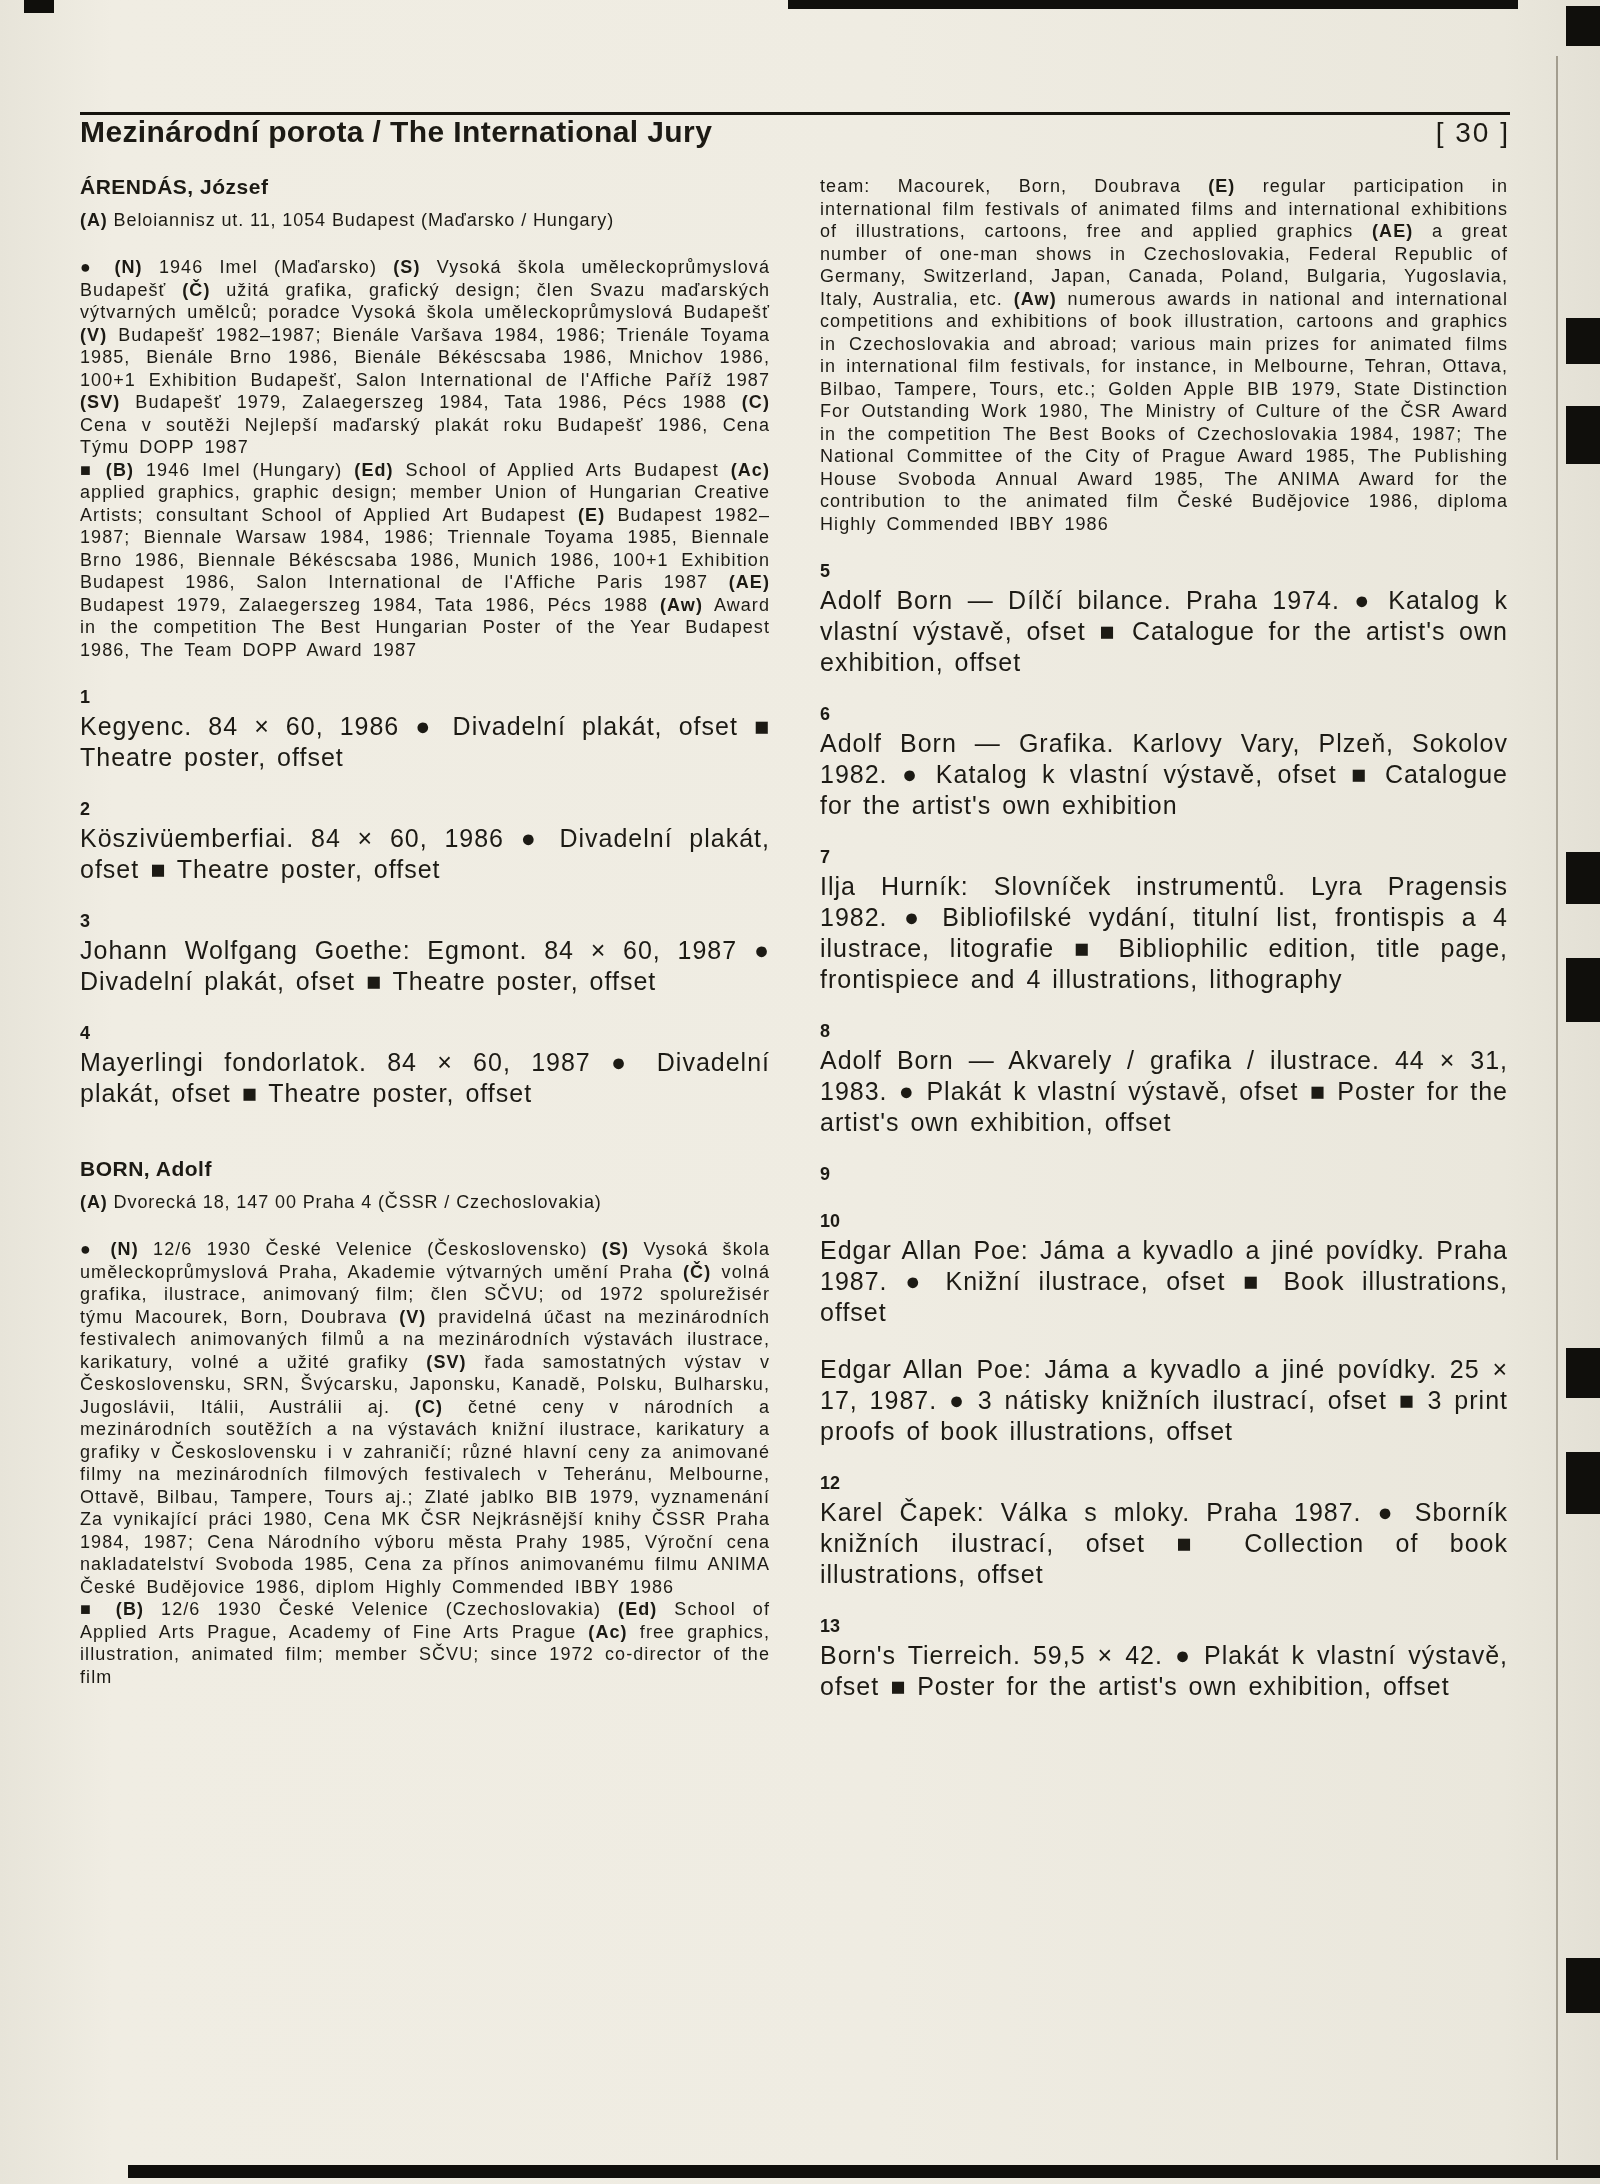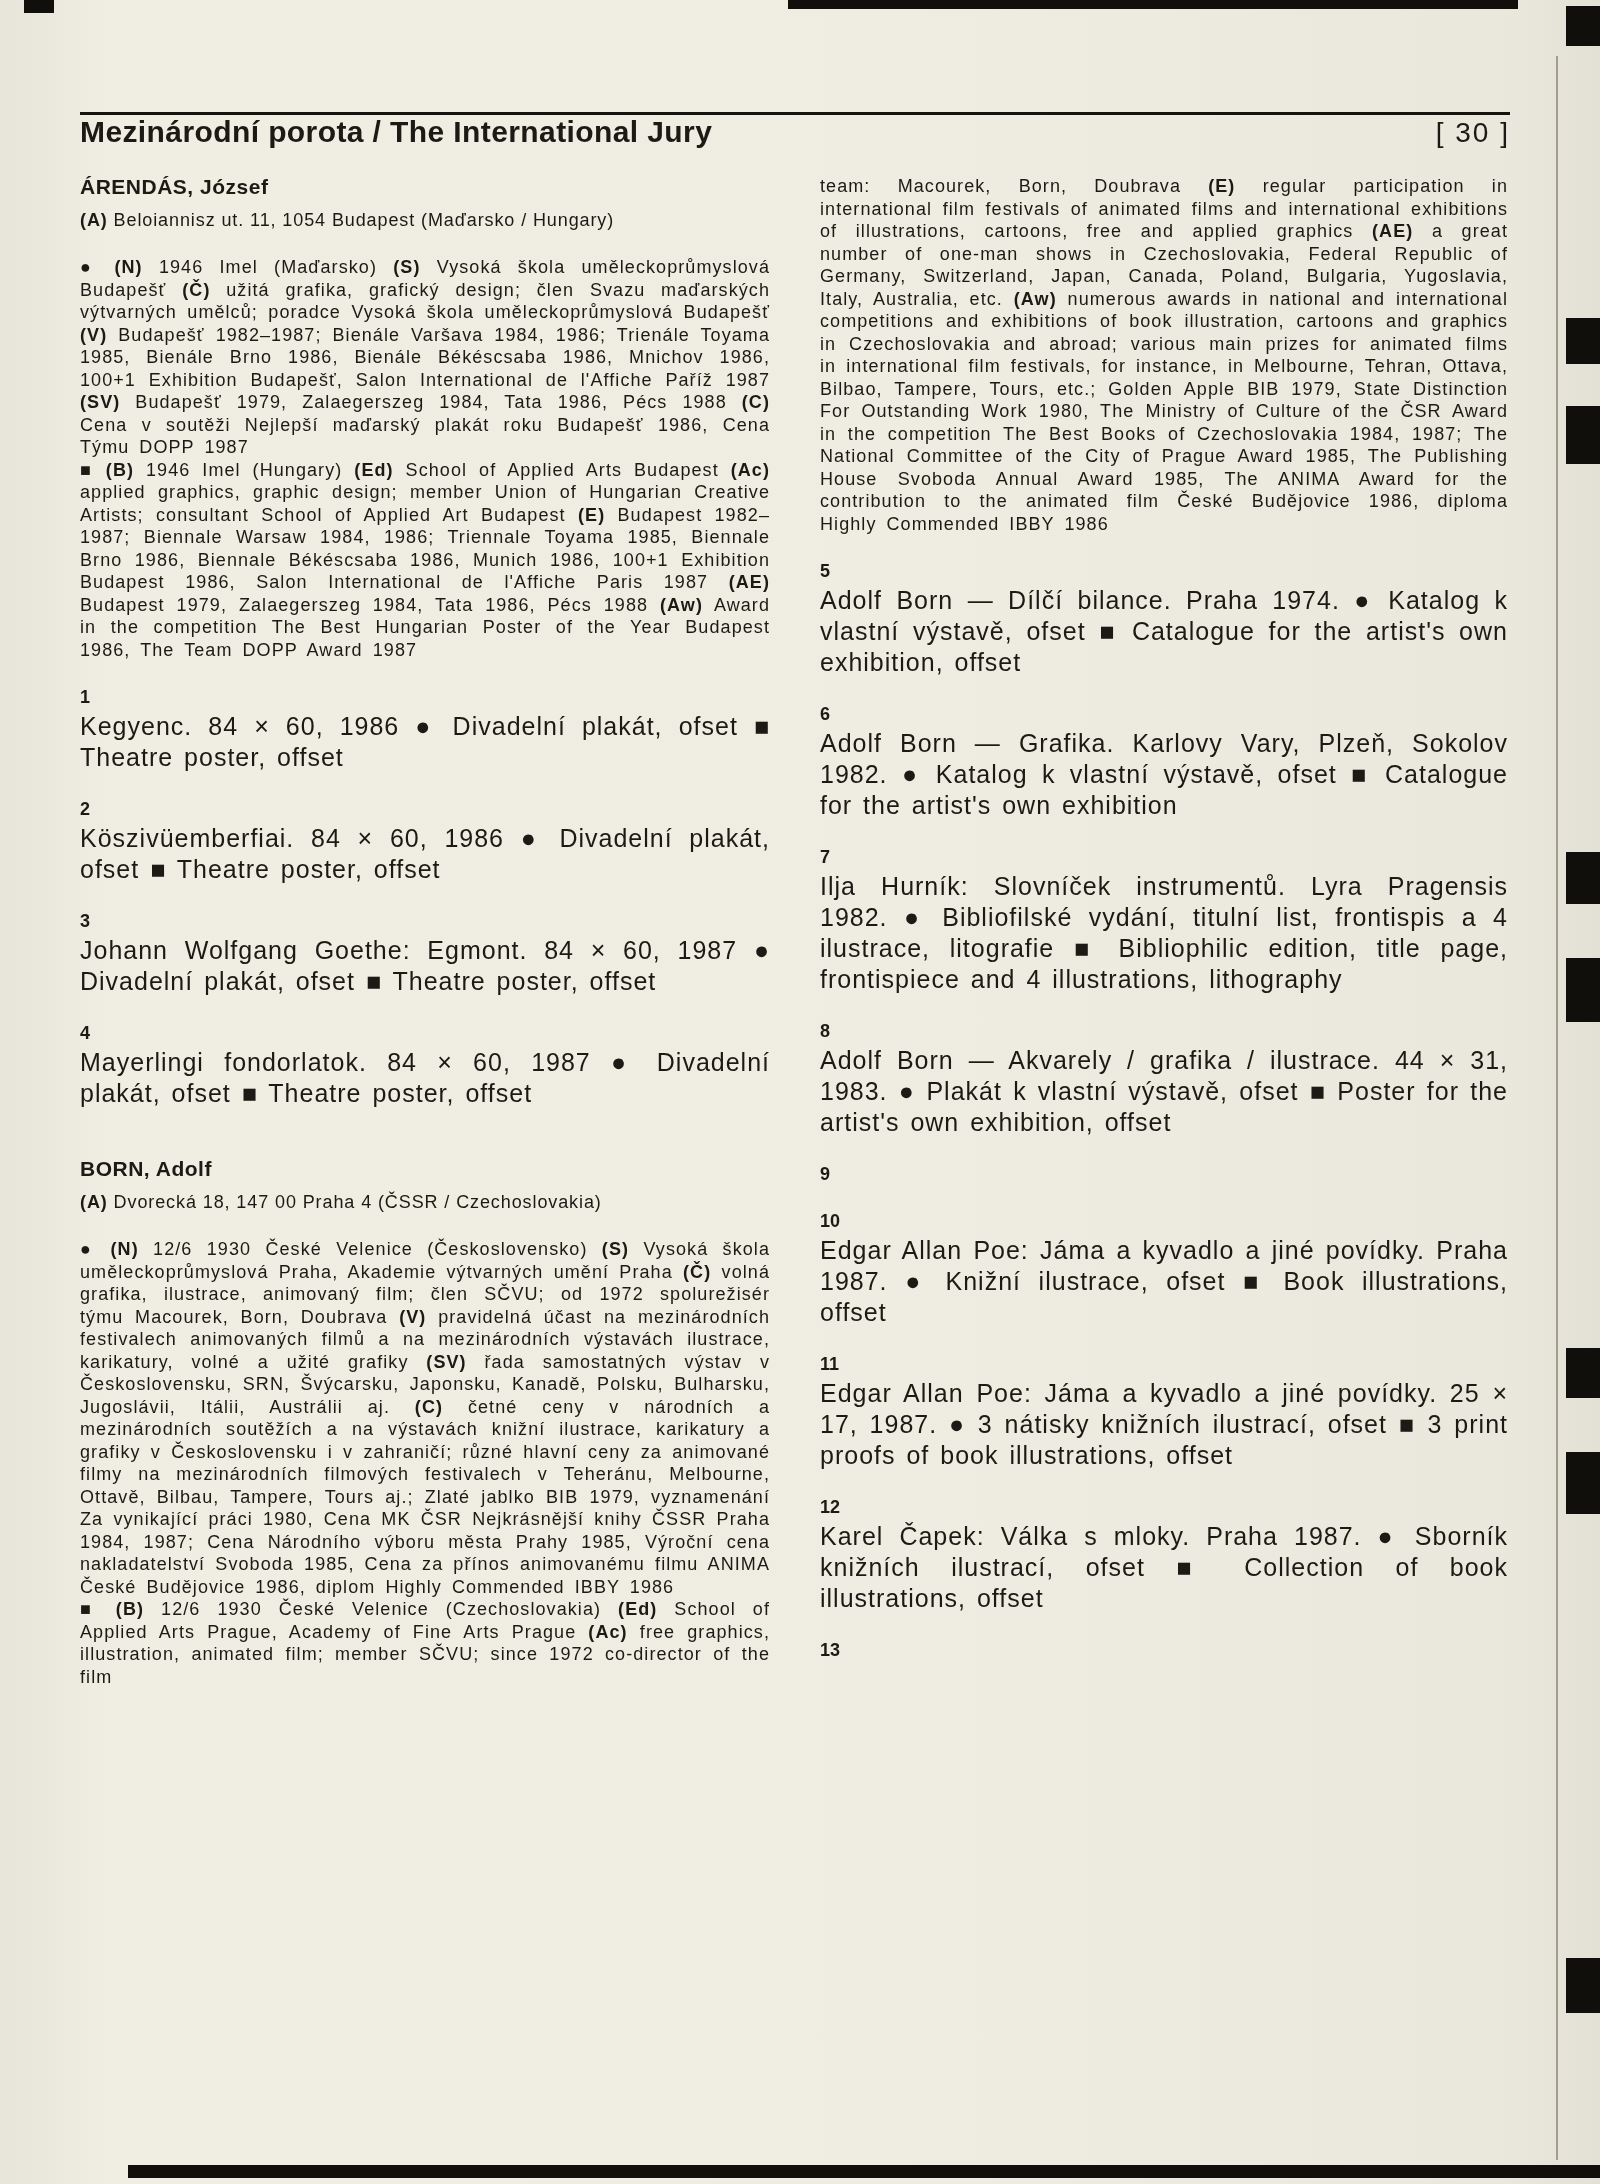--- a/index.html
+++ b/index.html
@@ -137,27 +137,27 @@
           <p class="work-text">Adolf Born — Akvarely / grafika / ilustrace. 44 × 31, 1983. ● Plakát k vlastní výstavě, ofset ■ Poster for the artist's own exhibition, offset</p>
         </div>
         <div class="work">
           <div class="work-num">9</div>
         </div>
         <div class="work">
           <div class="work-num">10</div>
           <p class="work-text">Edgar Allan Poe: Jáma a kyvadlo a jiné povídky. Praha 1987. ● Knižní ilustrace, ofset ■ Book illustrations, offset</p>
         </div>
         <div class="work">
-          <div class="work-num">11</div>
           <p class="work-text">Edgar Allan Poe: Jáma a kyvadlo a jiné povídky. 25 × 17, 1987. ● 3 nátisky knižních ilustrací, ofset ■ 3 print proofs of book illustrations, offset</p>
         </div>
         <div class="work">
           <div class="work-num">12</div>
           <p class="work-text">Karel Čapek: Válka s mloky. Praha 1987. ● Sborník knižních ilustrací, ofset ■ Collection of book illustrations, offset</p>
         </div>
         <div class="work">
           <div class="work-num">13</div>
+          <p class="work-text">Born's Tierreich. 59,5 × 42. ● Plakát k vlastní výstavě, ofset ■ Poster for the artist's own exhibition, offset</p>
         </div>
       </div>
 
     </div>
   </div>
 </div>
 
 </body></html>

